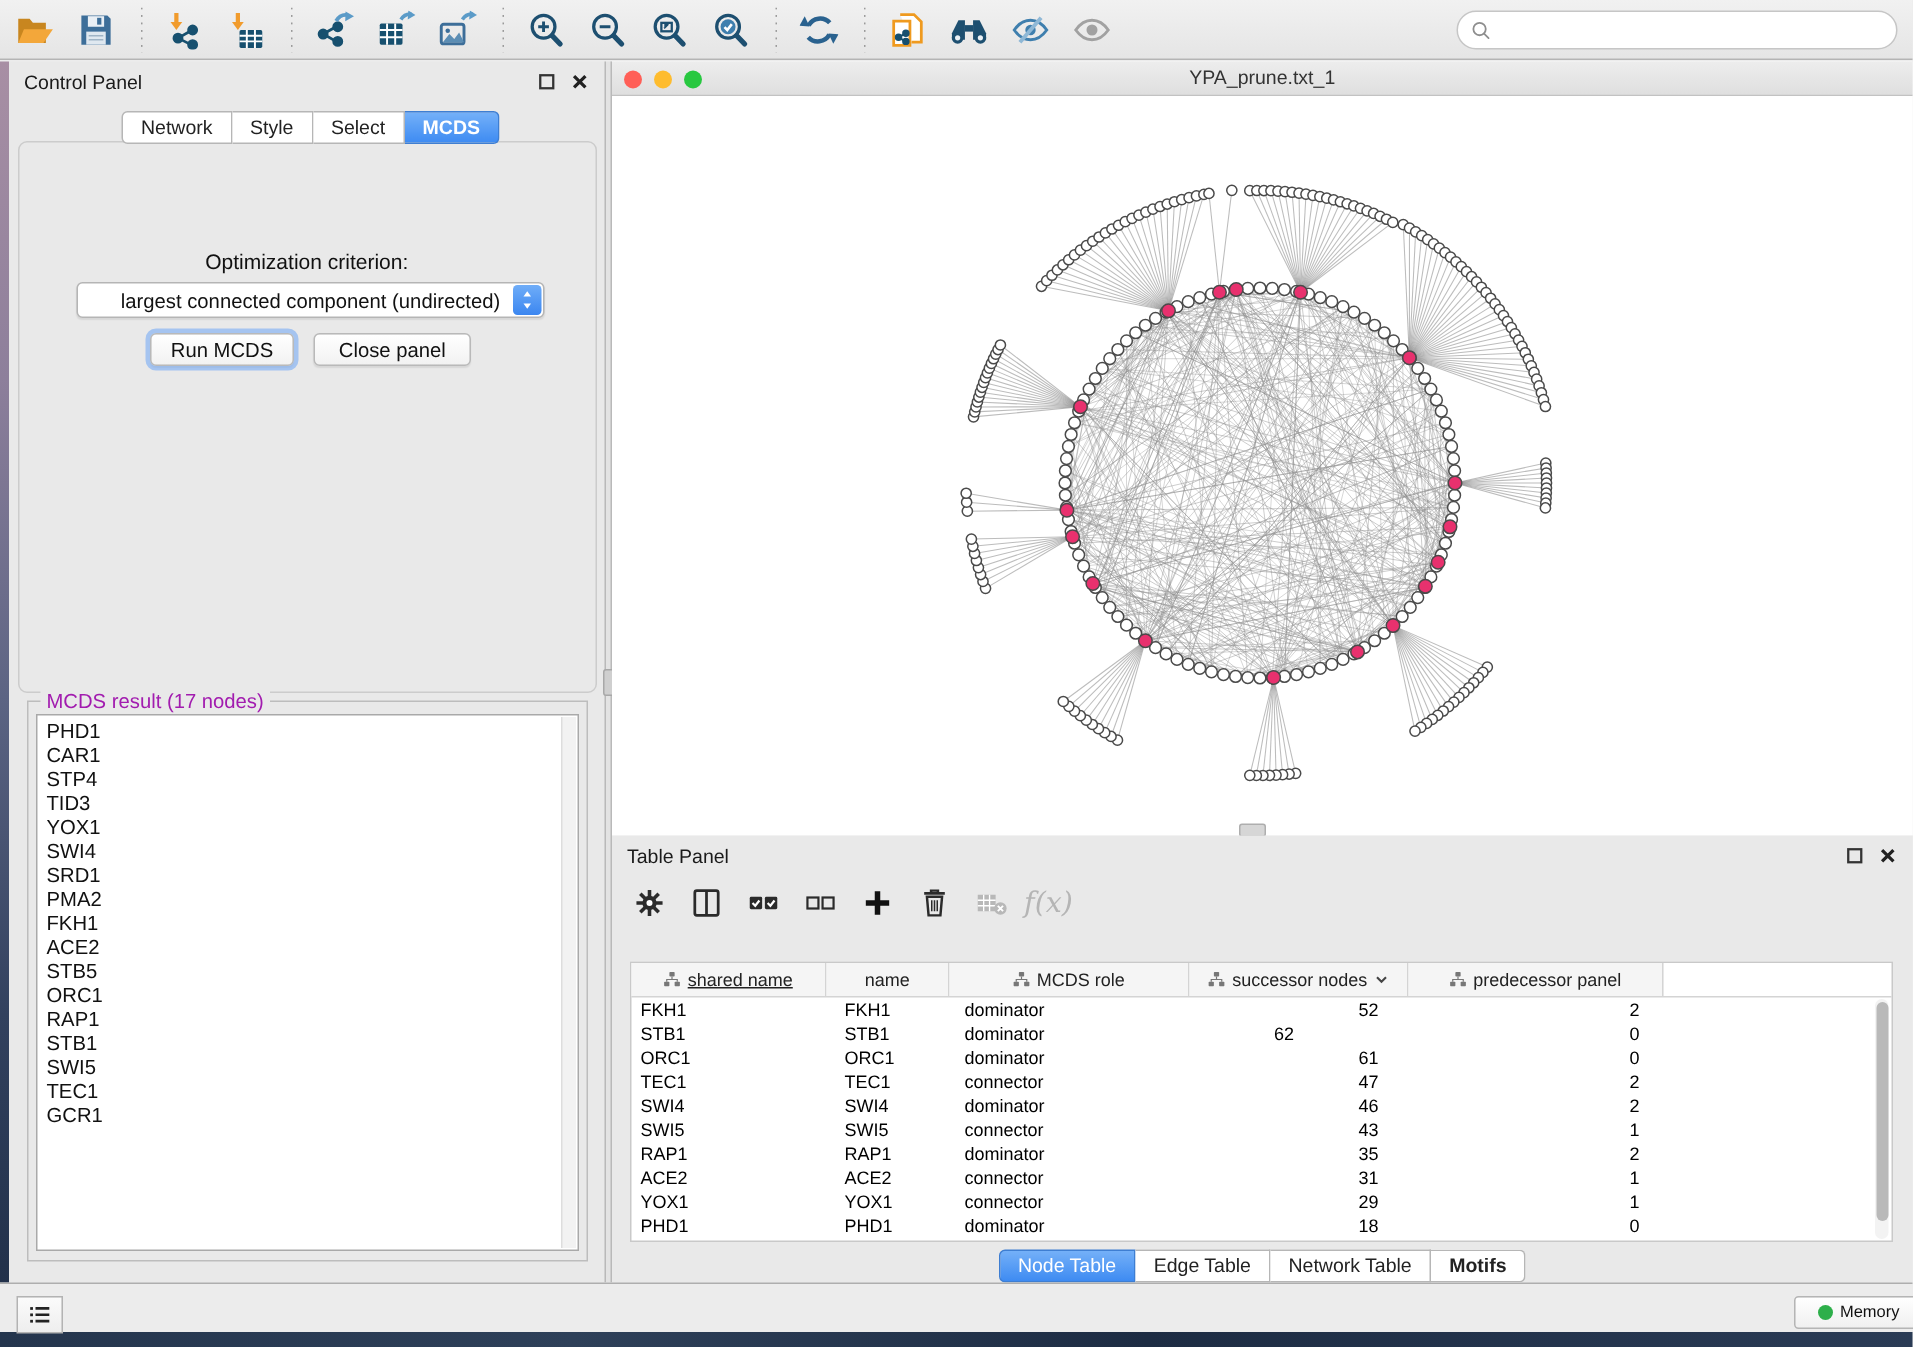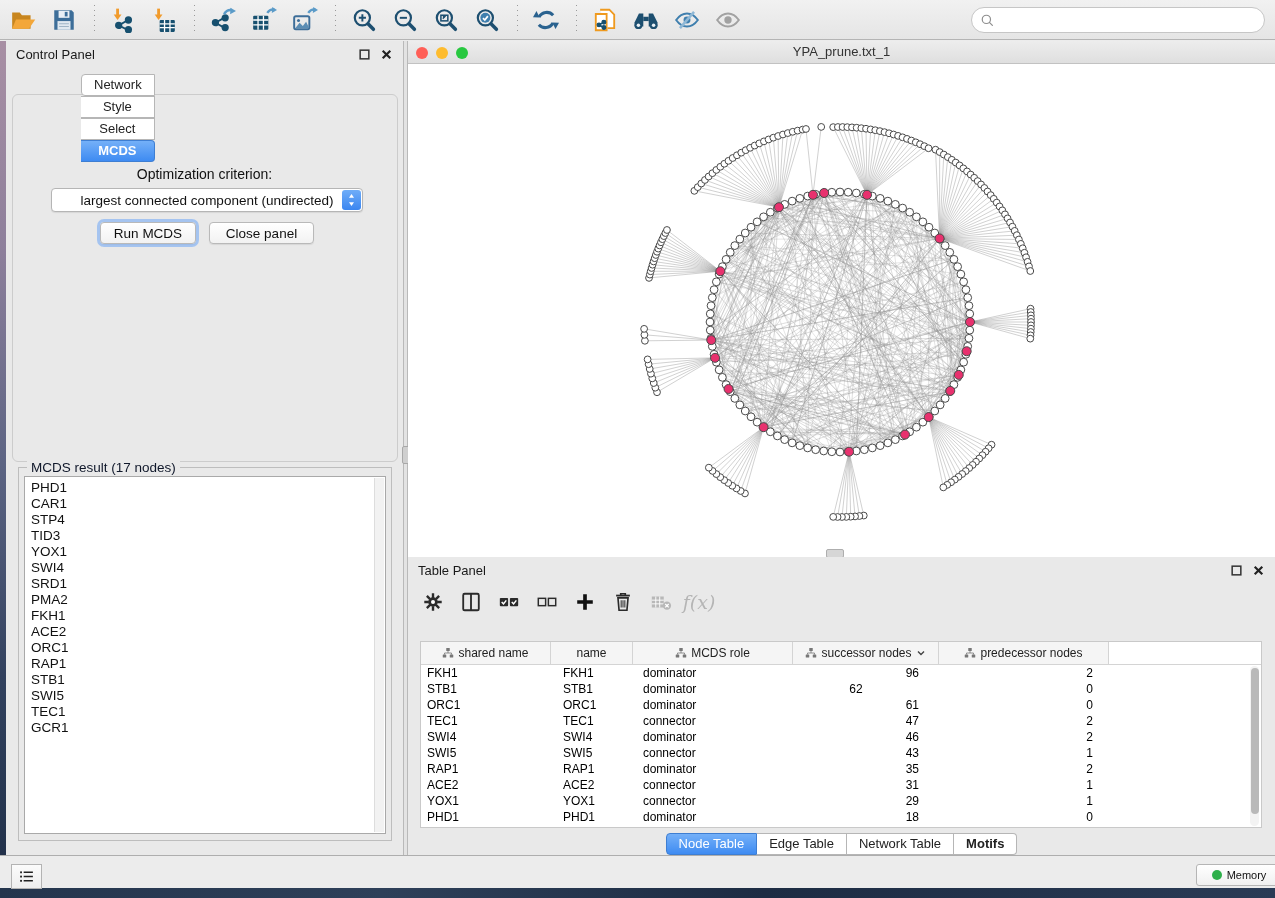--- a/index.html
+++ b/index.html
@@ -30,35 +30,35 @@
   .panel-header .ph-title{flex:1;}
   .wicon{width:13px;height:13px;margin-left:9px;display:flex;}
   .wicon svg{width:13px;height:13px;}
   #cp-box{left:6px;top:53px;width:384px;height:366px;border:1px solid #cccccc;border-radius:6px;background:#e9e9e9;}
   .seg{display:flex;position:absolute;}
   .seg .tab{height:20px;line-height:20px;padding:0 12px;background:#fff;border:1px solid #b6b6b6;
     border-left:none;font-size:13px;color:#222;text-align:center;}
   .seg .tab:first-child{border-left:1px solid #b6b6b6;border-radius:4px 0 0 4px;}
   .seg .tab:last-child{border-radius:0 4px 4px 0;font-weight:bold;}
   .seg .tab.active{background:linear-gradient(#74b0f8,#3e8bf2);color:#fff;border-color:#3e7ed2;}
-  #cp-tabs{left:75px;top:33px;flex-direction:column;}
+  #cp-tabs{left:75px;top:33px;}
   #opt-label{left:0;top:125px;width:397px;text-align:center;font-size:14px;color:#111;}
   #opt-select{left:45px;top:147px;width:312px;height:24px;background:#fff;border:1px solid #b5b5b5;
     border-radius:4px;display:flex;align-items:center;justify-content:center;font-size:13.5px;color:#111;
     box-sizing:border-box;box-shadow:0 1px 1px rgba(0,0,0,.08);}
   #opt-stepper{position:absolute;right:1px;top:1px;width:19px;height:20px;border-radius:3px;
     background:linear-gradient(#6fadf8,#3b86f0);display:flex;align-items:center;justify-content:center;}
   #opt-stepper svg{width:11px;height:18px;}
   .mac-btn{height:22px;background:linear-gradient(#ffffff,#f2f2f2);border:1px solid #b9b9b9;border-radius:4px;
     font-size:13.5px;color:#111;display:flex;align-items:center;justify-content:center;box-sizing:border-box;
     box-shadow:0 1px 1px rgba(0,0,0,.08);}
   #run-btn{left:94px;top:181px;width:96px;outline:3px solid rgba(110,165,245,.55);outline-offset:0px;}
   #close-btn{left:203px;top:181px;width:105px;}
   #mcds-group{left:12px;top:426px;width:372px;height:372px;border:1px solid #bdbdbd;background:#e9e9e9;}
-  #mcds-legend{position:absolute;left:8px;top:-8px;background:#e9e9e9;padding:0 4px;font-size:13.5px;color:#0f172a;}
+  #mcds-legend{position:absolute;left:8px;top:-8px;background:#e9e9e9;padding:0 4px;font-size:13.5px;color:#a21caf;}
   #mcds-list{position:absolute;left:5px;top:8px;width:360px;height:356px;background:#fff;
     border:1px solid #a9a9a9;overflow:hidden;}
   #mcds-items{padding:3px 0 0 6px;font-size:13.5px;line-height:16px;color:#111;}
   #mcds-scroll{position:absolute;right:1px;top:1px;width:9px;height:354px;background:#f2f2f2;border-left:1px solid #ddd;}
   
   #v-split{left:403px;top:41px;width:5px;height:814px;background:#e3e3e3;border-left:1px solid #b9b9b9;
     border-right:1px solid #b9b9b9;box-sizing:border-box;}
   #v-handle{left:402px;top:446px;width:7px;height:16px;background:#cfcfcf;border:1px solid #a8a8a8;border-radius:2px;}
   #h-handle{left:826px;top:549px;width:16px;height:7px;background:#d6d6d6;border:1px solid #aeaeae;border-radius:2px;}
   
@@ -306,20 +306,21 @@
           <div>PHD1</div>
           <div>CAR1</div>
           <div>STP4</div>
           <div>TID3</div>
           <div>YOX1</div>
           <div>SWI4</div>
           <div>SRD1</div>
           <div>PMA2</div>
           <div>FKH1</div>
           <div>ACE2</div>
+          <div>STB5</div>
           <div>ORC1</div>
           <div>RAP1</div>
           <div>STB1</div>
           <div>SWI5</div>
           <div>TEC1</div>
           <div>GCR1</div>
         </div>
       <div id="mcds-scroll"></div>
     </div>
   </div>
@@ -1306,21 +1307,21 @@
           <circle cx="18.5" cy="16" r="4.5" fill="#b8b8b8"></circle>
           <path d="M16.6 14.1l3.8 3.8M20.4 14.1l-3.8 3.8" stroke="#fff" stroke-width="1.4"></path>
         </svg>
       </div>
       <div class="ticon disabled">
         <span class="fx-label">f(x)</span>
       </div>
     </div>
   <div id="tp-table" class="abs">
     <div id="tp-thead">
-        <div class="th" style="width: 130px;">
+        <div class="th" style="width: 130px; text-decoration: underline;">
           <svg class="tree" viewBox="0 0 24 24">
             <g fill="#777">
               <rect x="8.5" y="2" width="7" height="6" rx="1"></rect>
               <rect x="1.5" y="15" width="7" height="6" rx="1"></rect>
               <rect x="15.5" y="15" width="7" height="6" rx="1"></rect>
             </g>
             <path d="M12 8v4M5 15v-3h14v3" fill="none" stroke="#777" stroke-width="1.6"></path>
           </svg>
           <span>shared name</span>
         </div>
@@ -1354,29 +1355,29 @@
         </div>
         <div class="th" style="width: 170px;">
           <svg class="tree" viewBox="0 0 24 24">
             <g fill="#777">
               <rect x="8.5" y="2" width="7" height="6" rx="1"></rect>
               <rect x="1.5" y="15" width="7" height="6" rx="1"></rect>
               <rect x="15.5" y="15" width="7" height="6" rx="1"></rect>
             </g>
             <path d="M12 8v4M5 15v-3h14v3" fill="none" stroke="#777" stroke-width="1.6"></path>
           </svg>
-          <span>predecessor nodes</span>
+          <span>predecessor panel</span>
         </div>
       </div>
     <div id="tp-tbody">
         <div class="trow">
           <div class="td" style="width: 130px; text-align: left; padding-left: 6px;">FKH1</div>
           <div class="td" style="width: 82px; text-align: left; padding-left: 12px;">FKH1</div>
           <div class="td" style="width: 160px; text-align: left; padding-left: 10px;">dominator</div>
-          <div class="td" style="width: 146px; text-align: right; padding-right: 20px;">96</div>
+          <div class="td" style="width: 146px; text-align: right; padding-right: 20px;">52</div>
           <div class="td" style="width: 170px; text-align: right; padding-right: 16px;">2</div>
         </div>
         <div class="trow">
           <div class="td" style="width: 130px; text-align: left; padding-left: 6px;">STB1</div>
           <div class="td" style="width: 82px; text-align: left; padding-left: 12px;">STB1</div>
           <div class="td" style="width: 160px; text-align: left; padding-left: 10px;">dominator</div>
           <div class="td" style="width: 146px; text-align: center; padding-right: 20px;">62</div>
           <div class="td" style="width: 170px; text-align: right; padding-right: 16px;">0</div>
         </div>
         <div class="trow">

